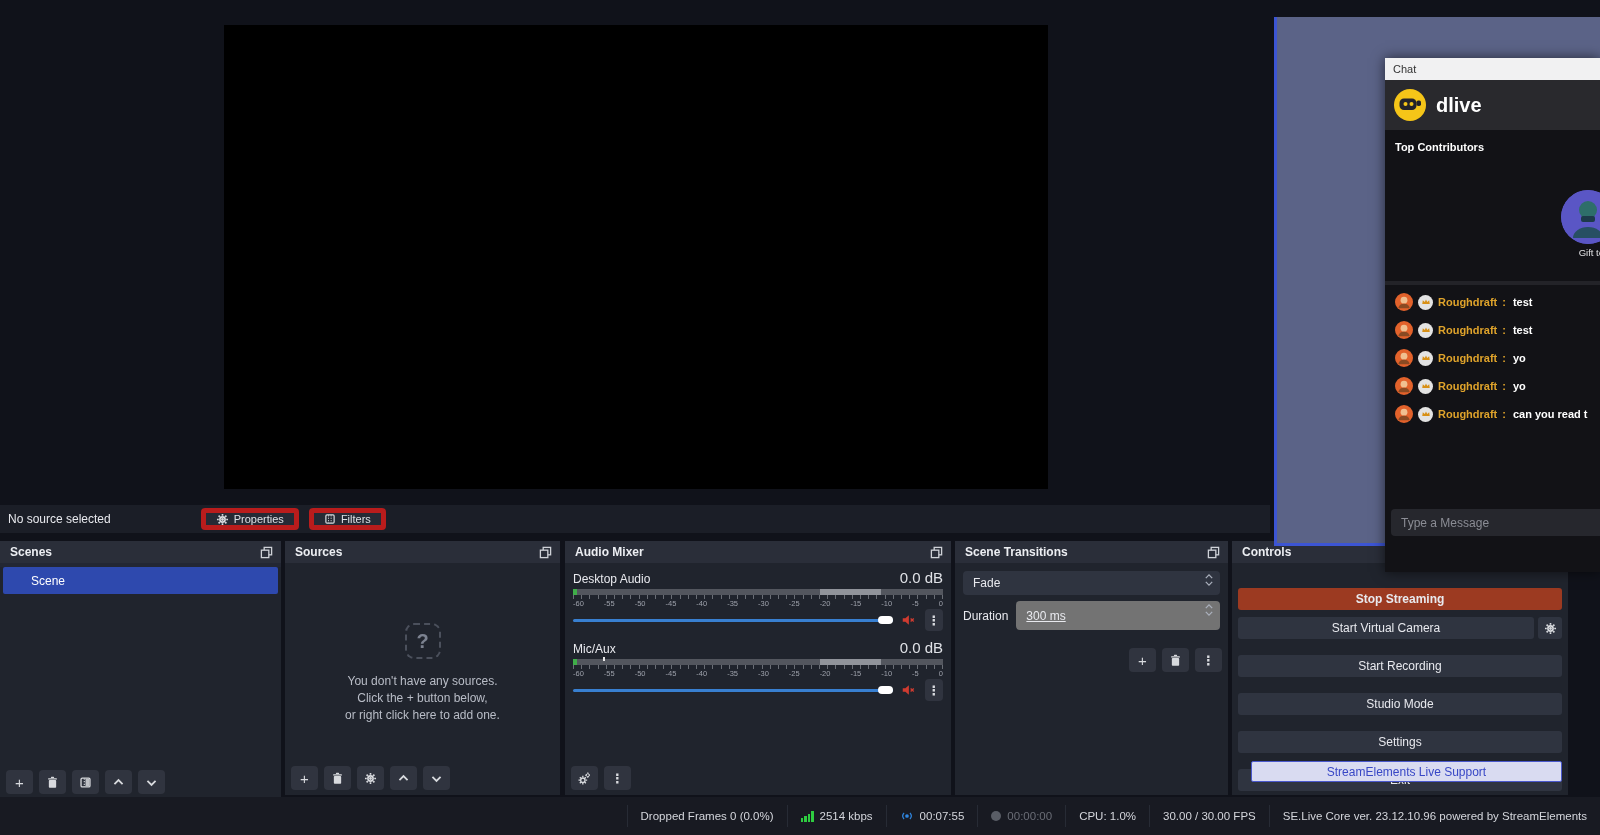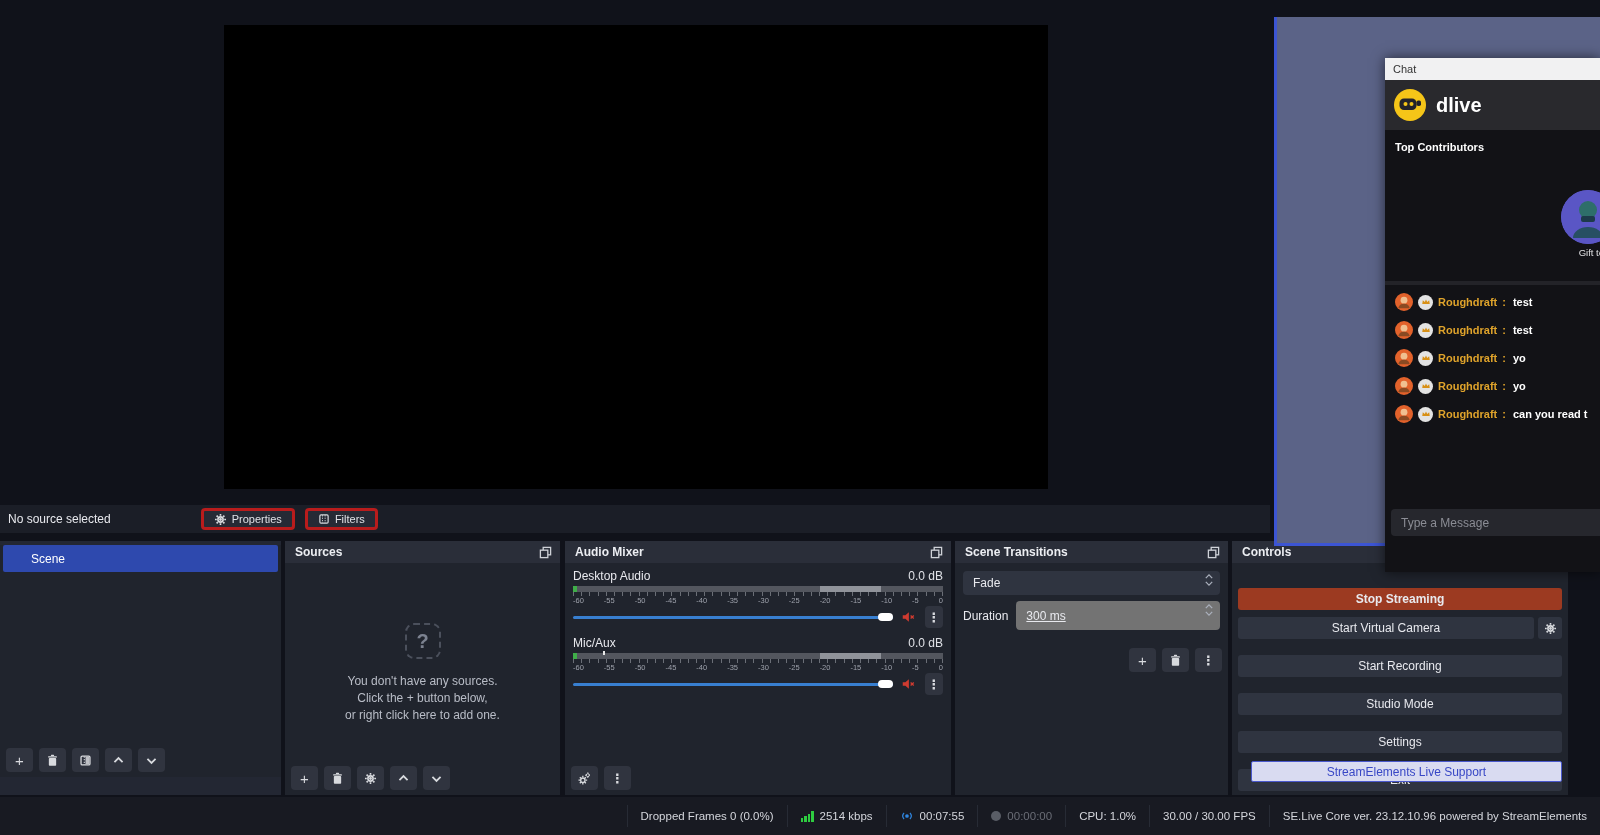--- a/index.html
+++ b/index.html
@@ -14,21 +14,21 @@
   .menubar span.muted { color:#5f626c; }
 
   
   .canvas { position:absolute; left:224px; top:25px; width:824px; height:464px; background:#000; }
 
   
   .srcbar { position:absolute; left:0; top:505px; width:1270px; height:28px; background:#1b1e27;
             display:flex; align-items:center; font-size:12px; }
   .srcbar .statuslbl { margin-left:8px; }
   .srcbtn { display:flex; align-items:center; gap:5px; height:22px; padding:0 10px; margin-left:10px;
-            background:#262a35; border:3px solid #b91c1c; border-radius:4px; color:#dfe1e6; font-size:11px;
+            background:#262a35; border:5px solid #b91c1c; border-radius:4px; color:#dfe1e6; font-size:11px;
             font-family:inherit; cursor:pointer; }
   .srcbtn:first-of-type { margin-left:90px; }
   .icon { display:inline-block; line-height:0; color:#d8dade; }
 
   
   .panel { position:absolute; top:541px; height:254px; background:#232733; }
   .panel-header { height:22px; background:#2a2e39; display:flex; align-items:center; justify-content:space-between;
                   padding:0 8px 0 10px; font-size:12px; font-weight:bold; color:#eceef2; }
   .panel-body { position:relative; height:232px; background:#20242d; }
   .popout { background:none; border:none; color:#cfd2d8; cursor:pointer; line-height:0; }
@@ -45,21 +45,21 @@
 
   #sources-panel { left:285px; width:275px; }
   .empty-wrap { position:absolute; left:0; right:0; top:60px; text-align:center; color:#b9bdc7; font-size:12px; line-height:17px; }
   .qbox { width:36px; height:36px; margin:0 auto 14px auto; border:2px dashed #4b505c; border-radius:9px;
           color:#7c8290; font-size:20px; font-weight:bold; display:flex; align-items:center; justify-content:center; }
 
   #mixer-panel { left:565px; width:386px; }
   .mixer-inner { padding:6px 8px; }
   .chan { margin-bottom:9px; }
   .chan-top { display:flex; justify-content:space-between; align-items:baseline; font-size:12px; }
-  .chan-db { font-size:12px; color:#dfe1e6; }
+  .chan-db { font-size:15px; color:#dfe1e6; }
   .meter { position:relative; height:6px; margin-top:3px; background:#53565e; }
   .meter .zone { position:absolute; left:66.7%; width:16.6%; top:0; bottom:0; background:#90939a; }
   .meter .peak-green { position:absolute; left:0; width:4px; top:0; bottom:0; background:#3fae49; }
   .meter .tickwhite { position:absolute; left:8%; width:2px; top:-2px; height:4px; background:#e8e8e8; }
   .tickmarks { height:4px; background:repeating-linear-gradient(90deg,#6a6e76 0 1px,transparent 1px 8.2px); }
   .ticklabels { display:flex; justify-content:space-between; font-size:7.5px; color:#9da1ab; height:9px; line-height:9px; }
   .sliderrow { display:flex; align-items:center; margin-top:2px; height:20px; }
   .slidewrap { position:relative; flex:1; height:10px; margin-right:8px; cursor:pointer; }
   .slideline { position:absolute; left:0; right:0; top:3.5px; height:3px; background:#387fd0; border-radius:2px; }
   .slidehandle { position:absolute; right:0; top:1px; width:15px; height:8px; background:#fff; border-radius:4px; }
@@ -148,20 +148,29 @@
         <svg width="12" height="12" viewBox="0 0 16 16">
             <rect x="2.5" y="2.5" width="11" height="11" rx="1.5" fill="none" stroke="currentColor" stroke-width="1.6"></rect>
             <path d="M6 3v10M9.5 3v10" stroke="currentColor" stroke-width="1.2" stroke-dasharray="1.6 1.6"></path>
           </svg>
       </span>
       <span>Filters</span>
     </button>
   </div>
 
   <div class="panel" id="scenes-panel">
+    <div class="panel-header">
+      <span>Scenes</span>
+      <button class="popout">
+        <svg width="13" height="13" viewBox="0 0 14 14" fill="none" stroke="currentColor" stroke-width="1.4">
+            <rect x="4.5" y="1.5" width="8" height="8"></rect>
+            <rect x="1.5" y="4.5" width="8" height="8" fill="#2a2e39"></rect>
+          </svg>
+      </button>
+    </div>
     <div class="panel-body">
       <div class="scene-item">Scene</div>
       <div class="tbar">
         <button class="tbtn">+</button>
         <button class="tbtn">
           <span class="icon"><svg width="13" height="13" viewBox="0 0 16 16" fill="currentColor">
                 <rect x="3.5" y="5" width="9" height="9.5" rx="1"></rect>
                 <rect x="2.5" y="2.8" width="11" height="1.6" rx="0.8"></rect>
                 <rect x="6" y="1" width="4" height="1.6" rx="0.8"></rect>
               </svg></span>

